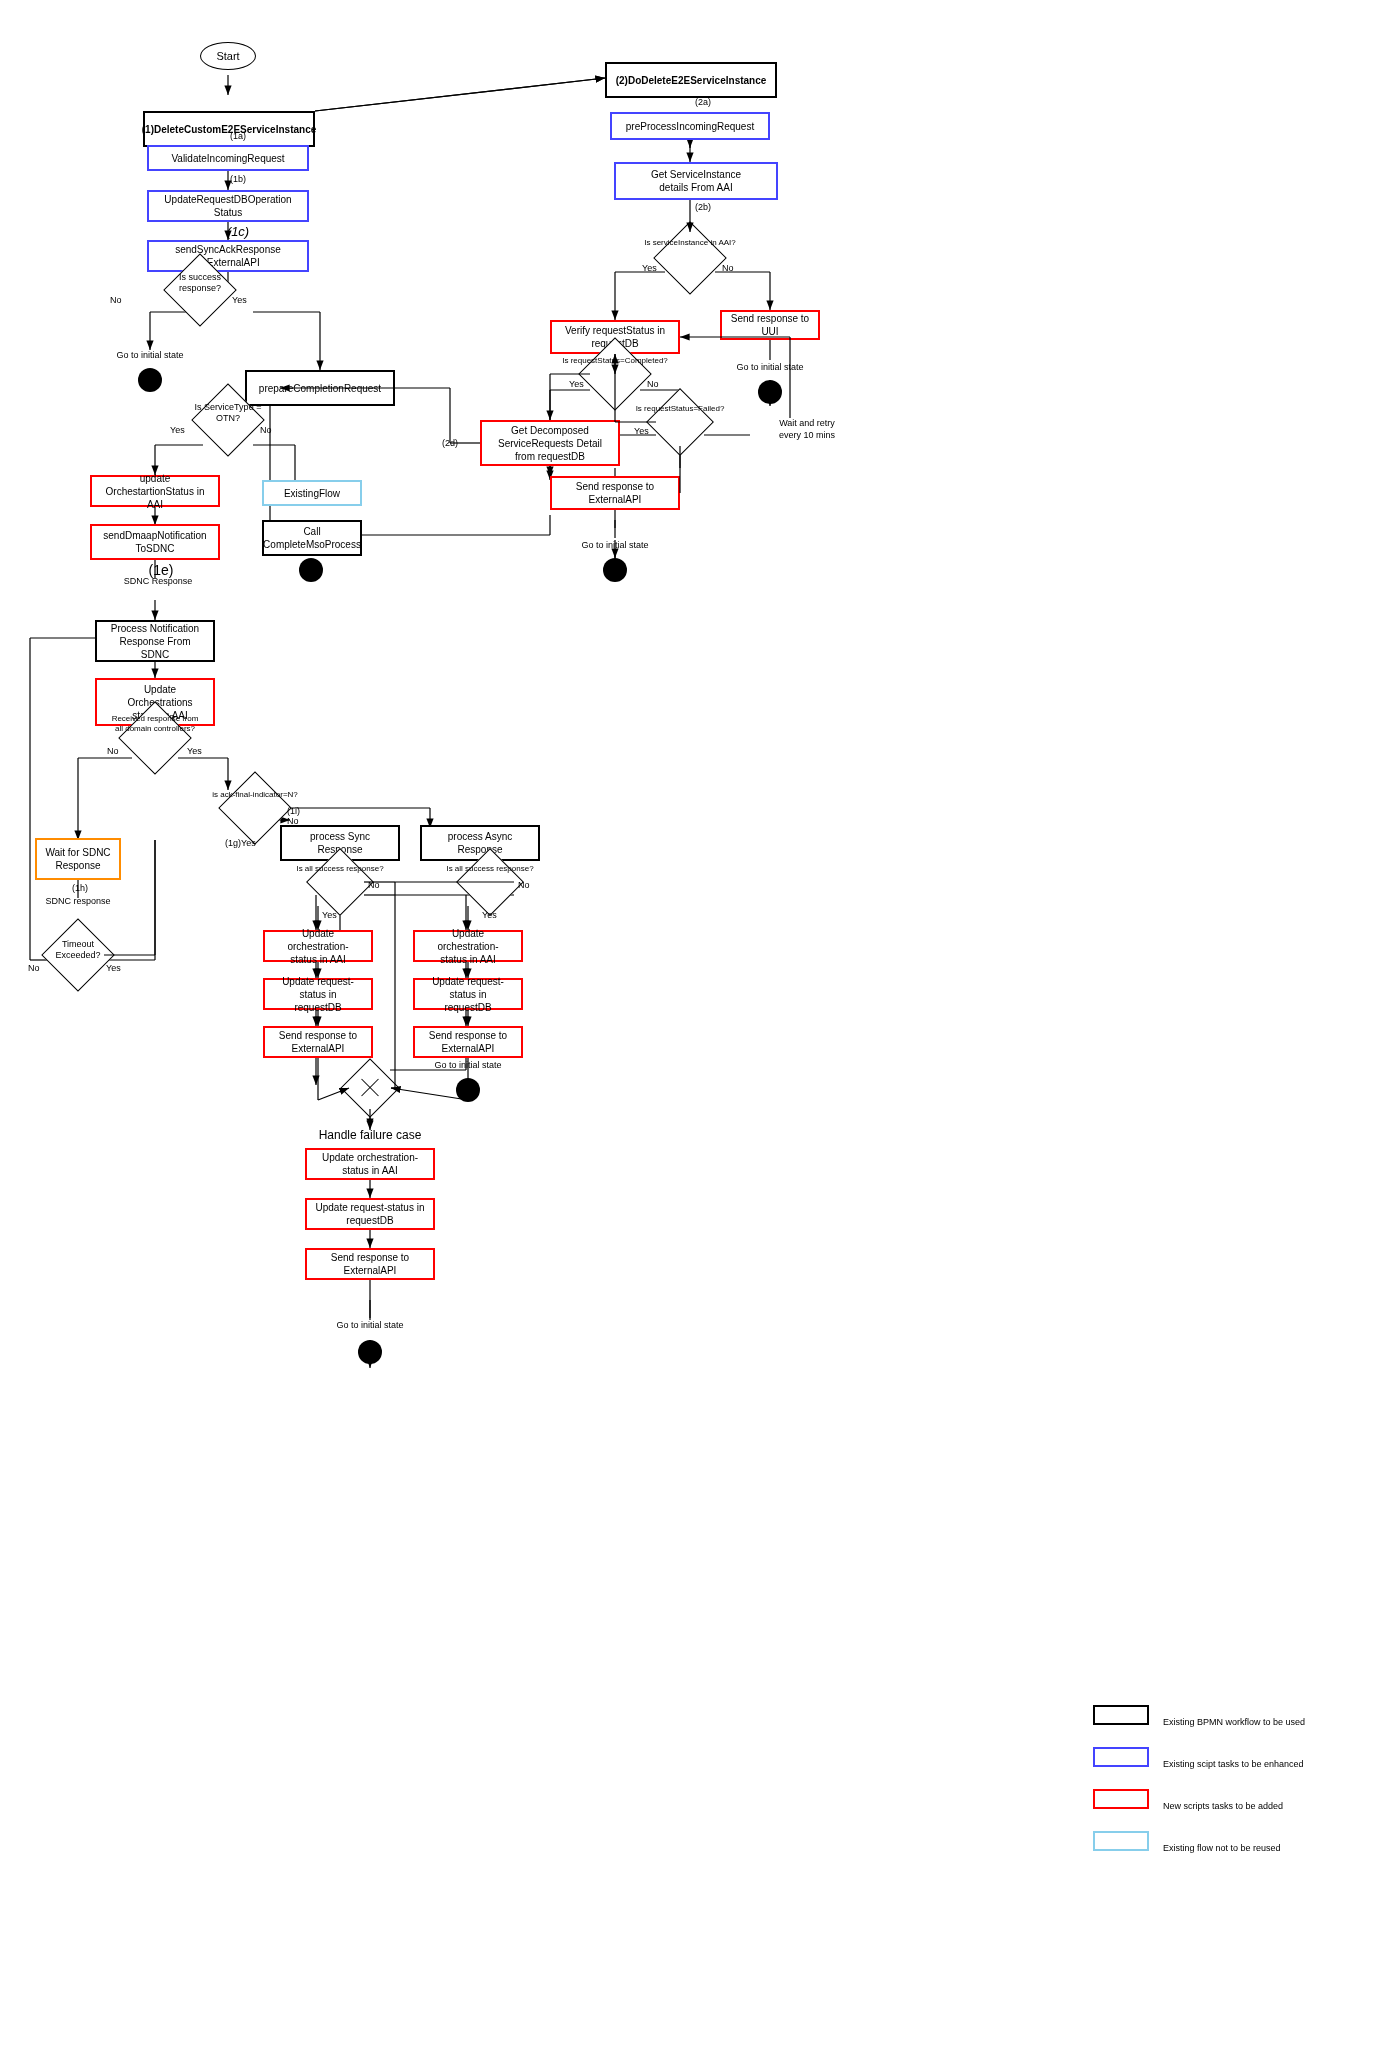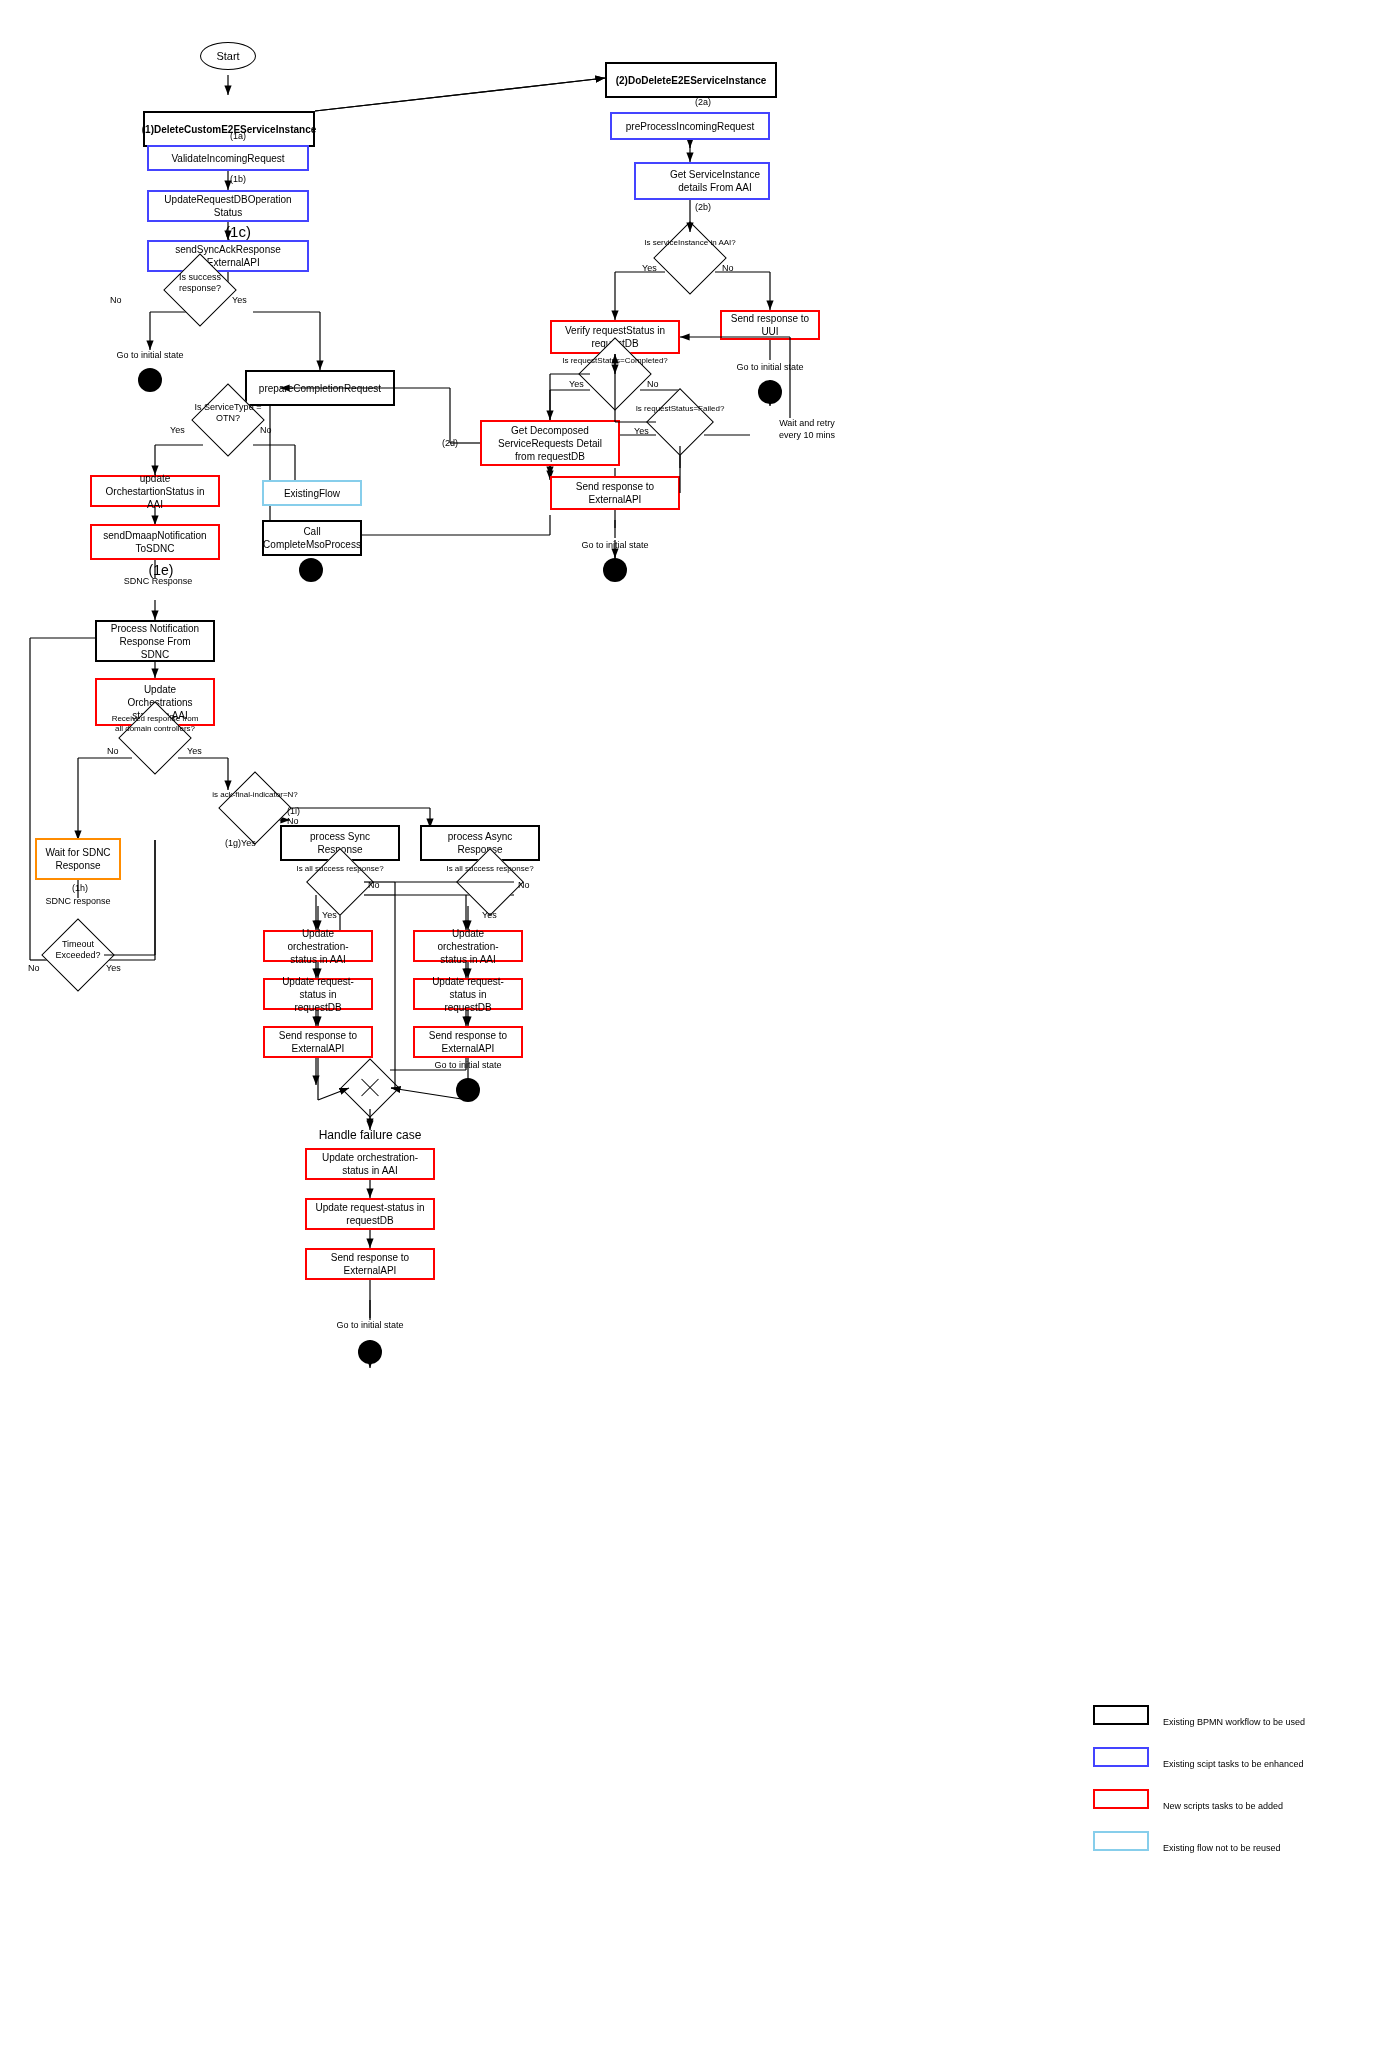--- a/index.html
+++ b/index.html
@@ -269,21 +269,21 @@
   </div>
 
   <div class="node" style="left:218px; top:173px; width:40px; height:14px; font-size:9px;">
     <span>(1b)</span>
   </div>
 
   <div class="node node-rect-blue" style="left:147px; top:190px; width:162px; height:32px;">
     <span>UpdateRequestDBOperation<br>Status</span>
   </div>
 
-  <div class="node" style="left:218px; top:225px; width:40px; height:14px; font-size:15px;">
+  <div class="node" style="left:218px; top:225px; width:40px; height:14px; font-size:13px;font-style:italic;">
     <span>(1c)</span>
   </div>
 
   <div class="node node-rect-blue" style="left:147px; top:240px; width:162px; height:32px;">
     <span>sendSyncAckResponse<br>ToExternalAPI</span>
   </div>
 
   <div style="position:absolute; left:200px; top:290px;">
     <div class="diamond-shape" style="width:52px; height:52px; left:-26px; top:-26px;"></div>
     <div class="diamond-label" style="left:-36px; top:-18px; width:72px;">Is success response?</div>
@@ -470,21 +470,21 @@
   </div>
 
   <div class="node" style="left:683px; top:97px; width:40px; font-size:9px;">
     <span>(2a)</span>
   </div>
 
   <div class="node node-rect-blue" style="left:610px; top:112px; width:160px; height:28px;">
     <span>preProcessIncomingRequest</span>
   </div>
 
-  <div class="node node-rect-blue" style="left:634px; top:162px; width:136px; height:38px;justify-content:flex-end;">
+  <div class="node node-rect-blue" style="left:614px; top:162px; width:164px; height:38px;">
     <span>Get ServiceInstance<br>details From AAI</span>
   </div>
 
   <div class="node" style="left:683px; top:202px; width:40px; font-size:9px;">
     <span>(2b)</span>
   </div>
 
   <div style="position:absolute; left:690px; top:258px;">
     <div class="diamond-shape" style="width:52px; height:52px; left:-26px; top:-26px;"></div>
     <div class="diamond-label" style="left:-60px; top:-20px; width:120px; font-size:8px;">Is serviceInstance in AAI?</div>

